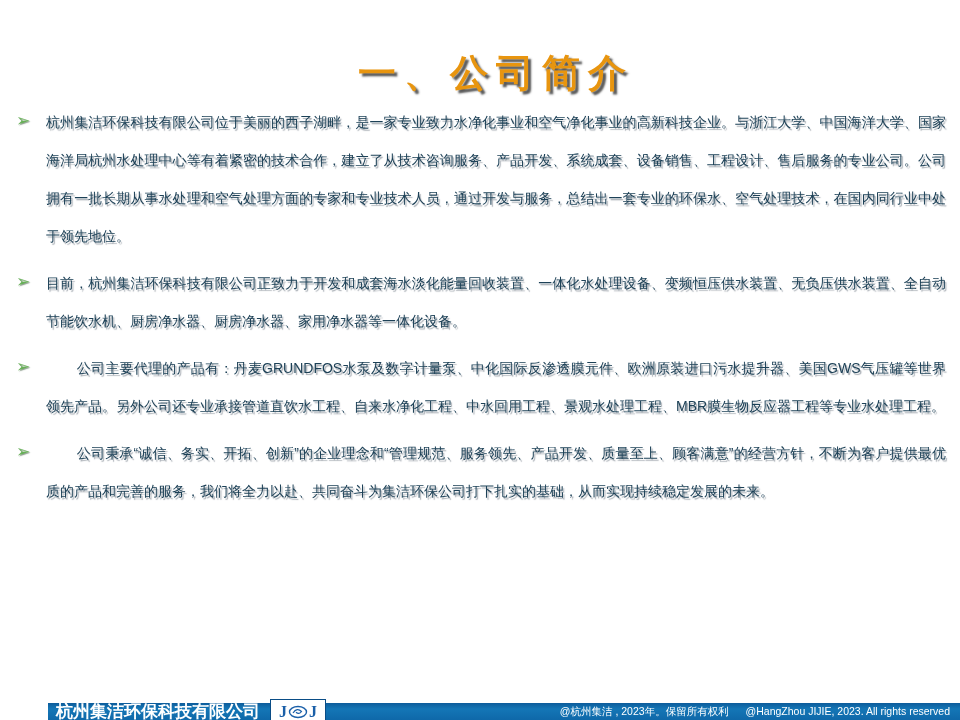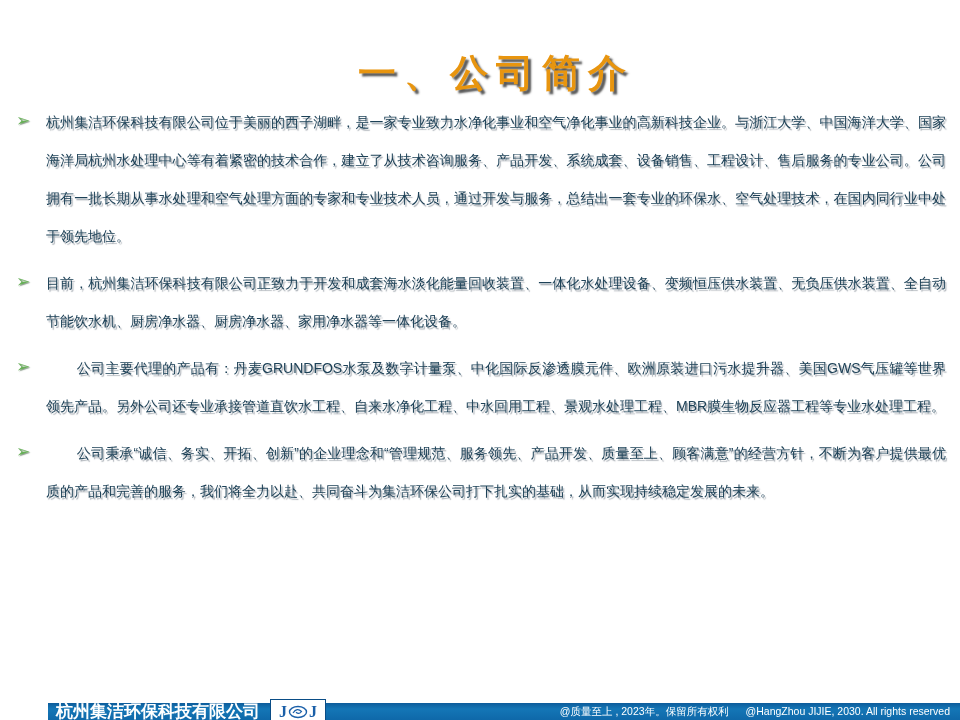--- a/index.html
+++ b/index.html
@@ -129,18 +129,18 @@
     <span class="footer-company">杭州集洁环保科技有限公司</span>
     <span class="logo-box">
       <span>J</span>
       <svg width="20" height="14" viewBox="0 0 20 14" aria-hidden="true">
         <ellipse cx="10" cy="7" rx="8.5" ry="5.5" fill="none" stroke="#1a5fa8" stroke-width="1.4"></ellipse>
         <path d="M5 8 Q9 2 13.5 6.5 Q11 10 8 7.2" fill="none" stroke="#1a5fa8" stroke-width="1.2"></path>
       </svg>
       <span>J</span>
     </span>
     <span class="footer-copy">
-      <span>@质量至上 , 2023年。保留所有权利</span>
-      <span>@HangZhou JIJIE, 2030. All rights reserved</span>
+      <span>@杭州集洁 , 2023年。保留所有权利</span>
+      <span>@HangZhou JIJIE, 2023. All rights reserved</span>
     </span>
   </div>
 
 </div>
 
 </body></html>

